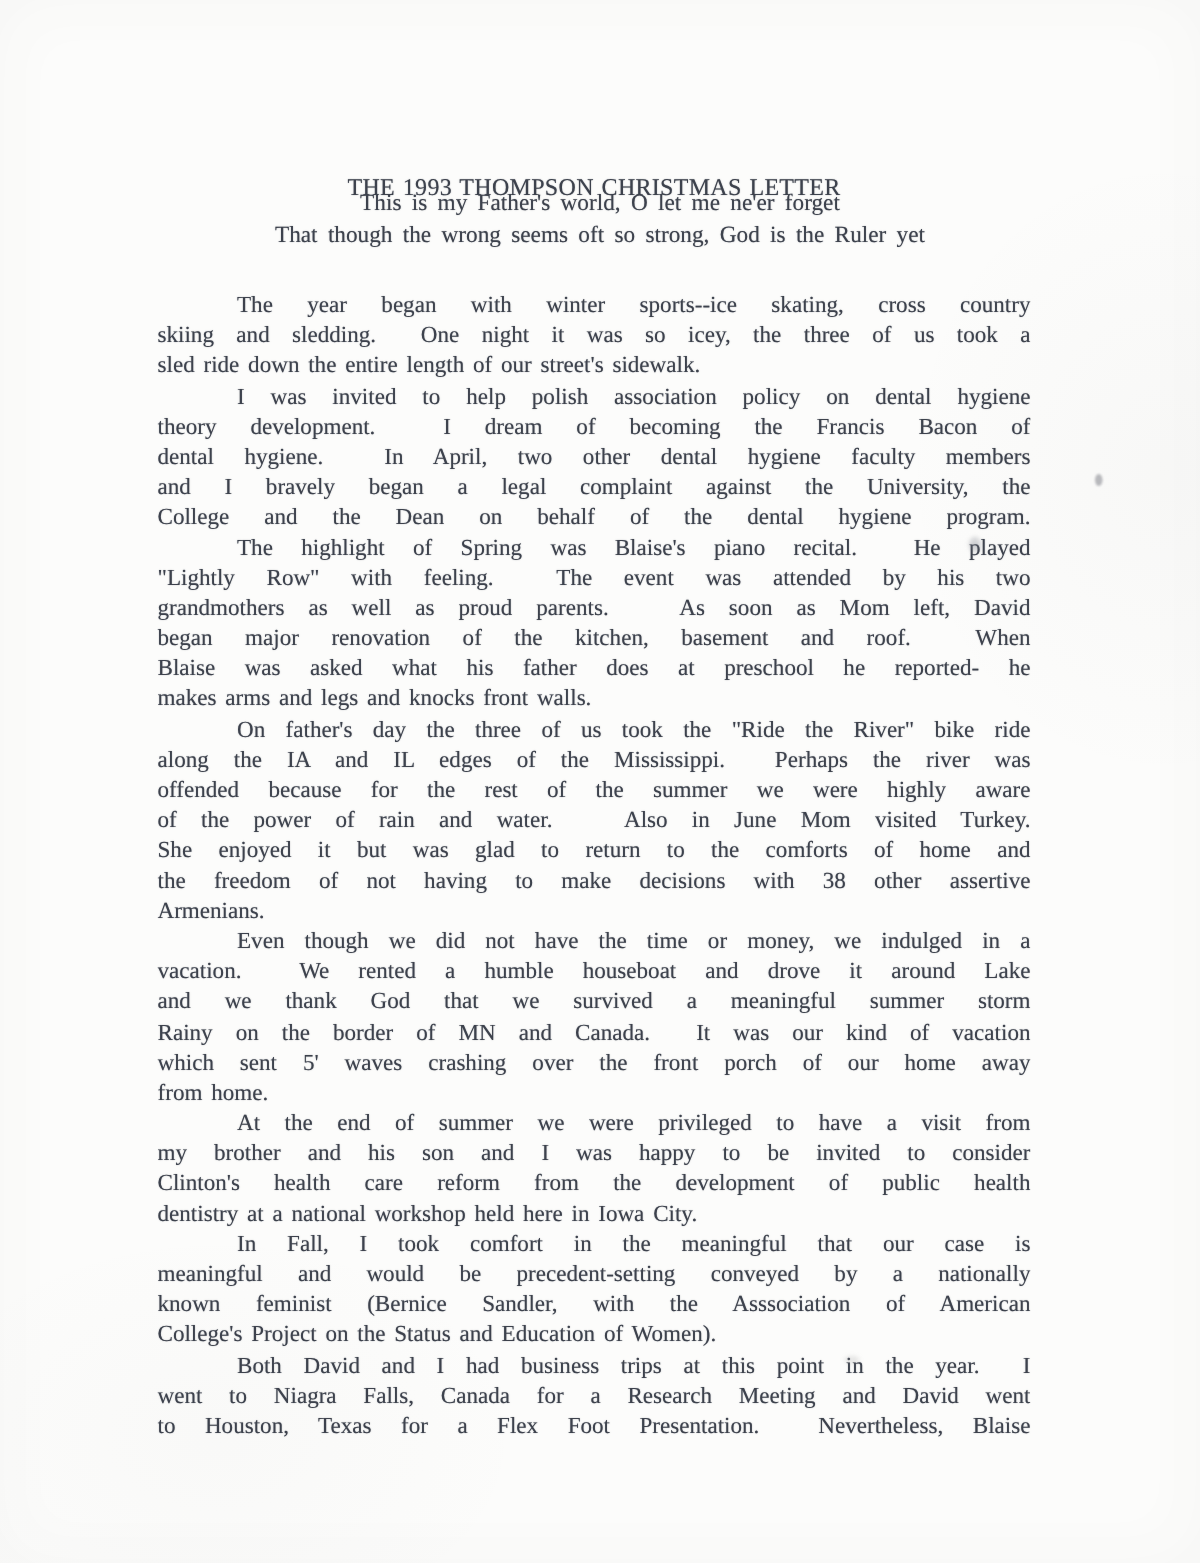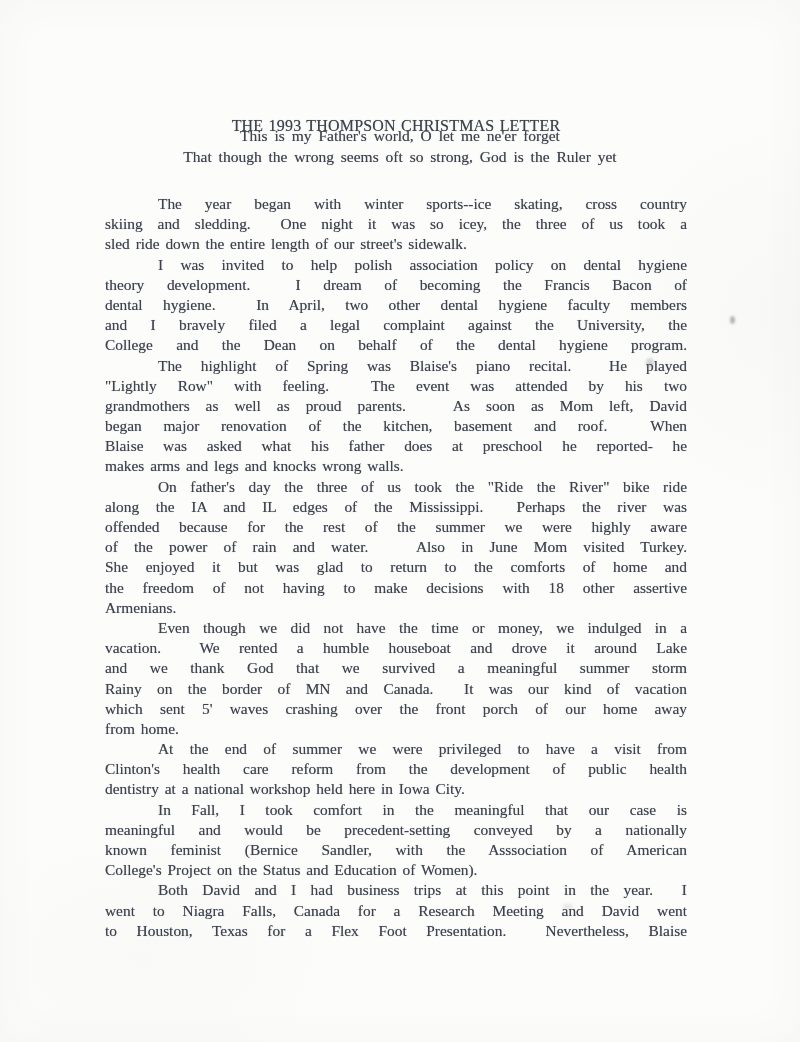--- a/index.html
+++ b/index.html
@@ -116,50 +116,51 @@
   <div class="body-text">
       <div class="para">
         <div class="line j">The year began with winter sports--ice skating, cross country</div>
         <div class="line j">skiing and sledding.&nbsp; One night it was so icey, the three of us took a</div>
         <div class="line">sled ride down the entire length of our street's sidewalk.</div>
       </div>
       <div class="para">
         <div class="line j">I was invited to help polish association policy on dental hygiene</div>
         <div class="line j">theory development.&nbsp; I dream of becoming the Francis Bacon of</div>
         <div class="line j">dental hygiene.&nbsp; In April, two other dental hygiene faculty members</div>
-        <div class="line j">and I bravely filed a legal complaint against the University, the</div>
+        <div class="line j">and I bravely began a legal complaint against the University, the</div>
         <div class="line j">College and the Dean on behalf of the dental hygiene program.</div>
       </div>
       <div class="para">
         <div class="line j">The highlight of Spring was Blaise's piano recital.&nbsp; He played</div>
         <div class="line j">"Lightly Row" with feeling.&nbsp; The event was attended by his two</div>
         <div class="line j">grandmothers as well as proud parents.&nbsp;&nbsp; As soon as Mom left, David</div>
         <div class="line j">began major renovation of the kitchen, basement and roof.&nbsp; When</div>
         <div class="line j">Blaise was asked what his father does at preschool he reported- he</div>
-        <div class="line">makes arms and legs and knocks wrong walls.</div>
+        <div class="line">makes arms and legs and knocks front walls.</div>
       </div>
       <div class="para">
         <div class="line j">On father's day the three of us took the "Ride the River" bike ride</div>
         <div class="line j">along the IA and IL edges of the Mississippi.&nbsp; Perhaps the river was</div>
         <div class="line j">offended because for the rest of the summer we were highly aware</div>
         <div class="line j">of the power of rain and water.&nbsp;&nbsp; Also in June Mom visited Turkey.</div>
         <div class="line j">She enjoyed it but was glad to return to the comforts of home and</div>
-        <div class="line j">the freedom of not having to make decisions with 18 other assertive</div>
+        <div class="line j">the freedom of not having to make decisions with 38 other assertive</div>
         <div class="line">Armenians.</div>
       </div>
       <div class="para">
         <div class="line j">Even though we did not have the time or money, we indulged in a</div>
         <div class="line j">vacation.&nbsp; We rented a humble houseboat and drove it around Lake</div>
         <div class="line j">and we thank God that we survived a meaningful summer storm</div>
         <div class="line j">Rainy on the border of MN and Canada.&nbsp; It was our kind of vacation</div>
         <div class="line j">which sent 5' waves crashing over the front porch of our home away</div>
         <div class="line">from home.</div>
       </div>
       <div class="para">
         <div class="line j">At the end of summer we were privileged to have a visit from</div>
+        <div class="line j">my brother and his son and I was happy to be invited to consider</div>
         <div class="line j">Clinton's health care reform from the development of public health</div>
         <div class="line">dentistry at a national workshop held here in Iowa City.</div>
       </div>
       <div class="para">
         <div class="line j">In Fall, I took comfort in the meaningful that our case is</div>
         <div class="line j">meaningful and would be precedent-setting conveyed by a nationally</div>
         <div class="line j">known feminist (Bernice Sandler, with the Asssociation of American</div>
         <div class="line">College's Project on the Status and Education of Women).</div>
       </div>
       <div class="para">

